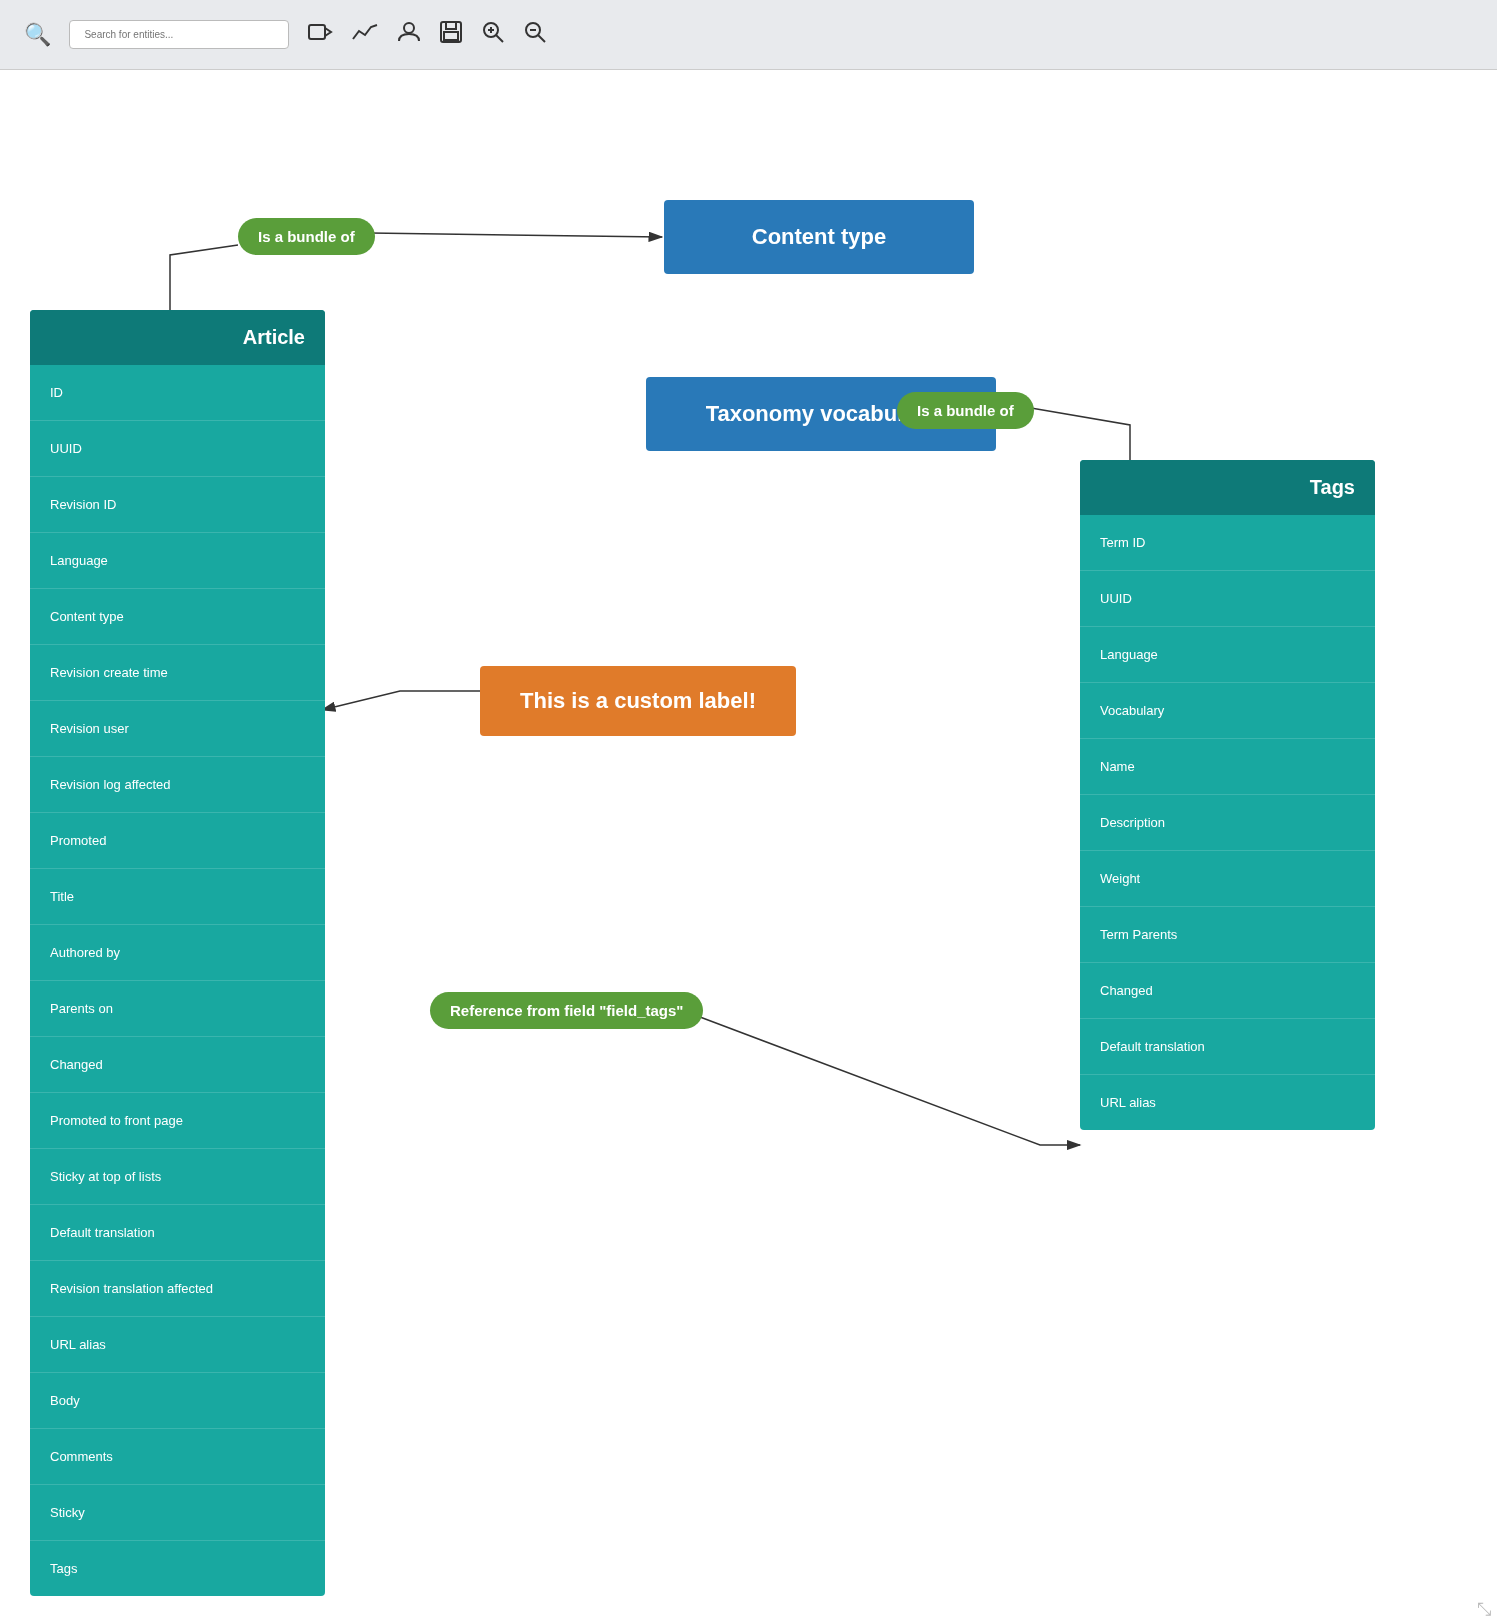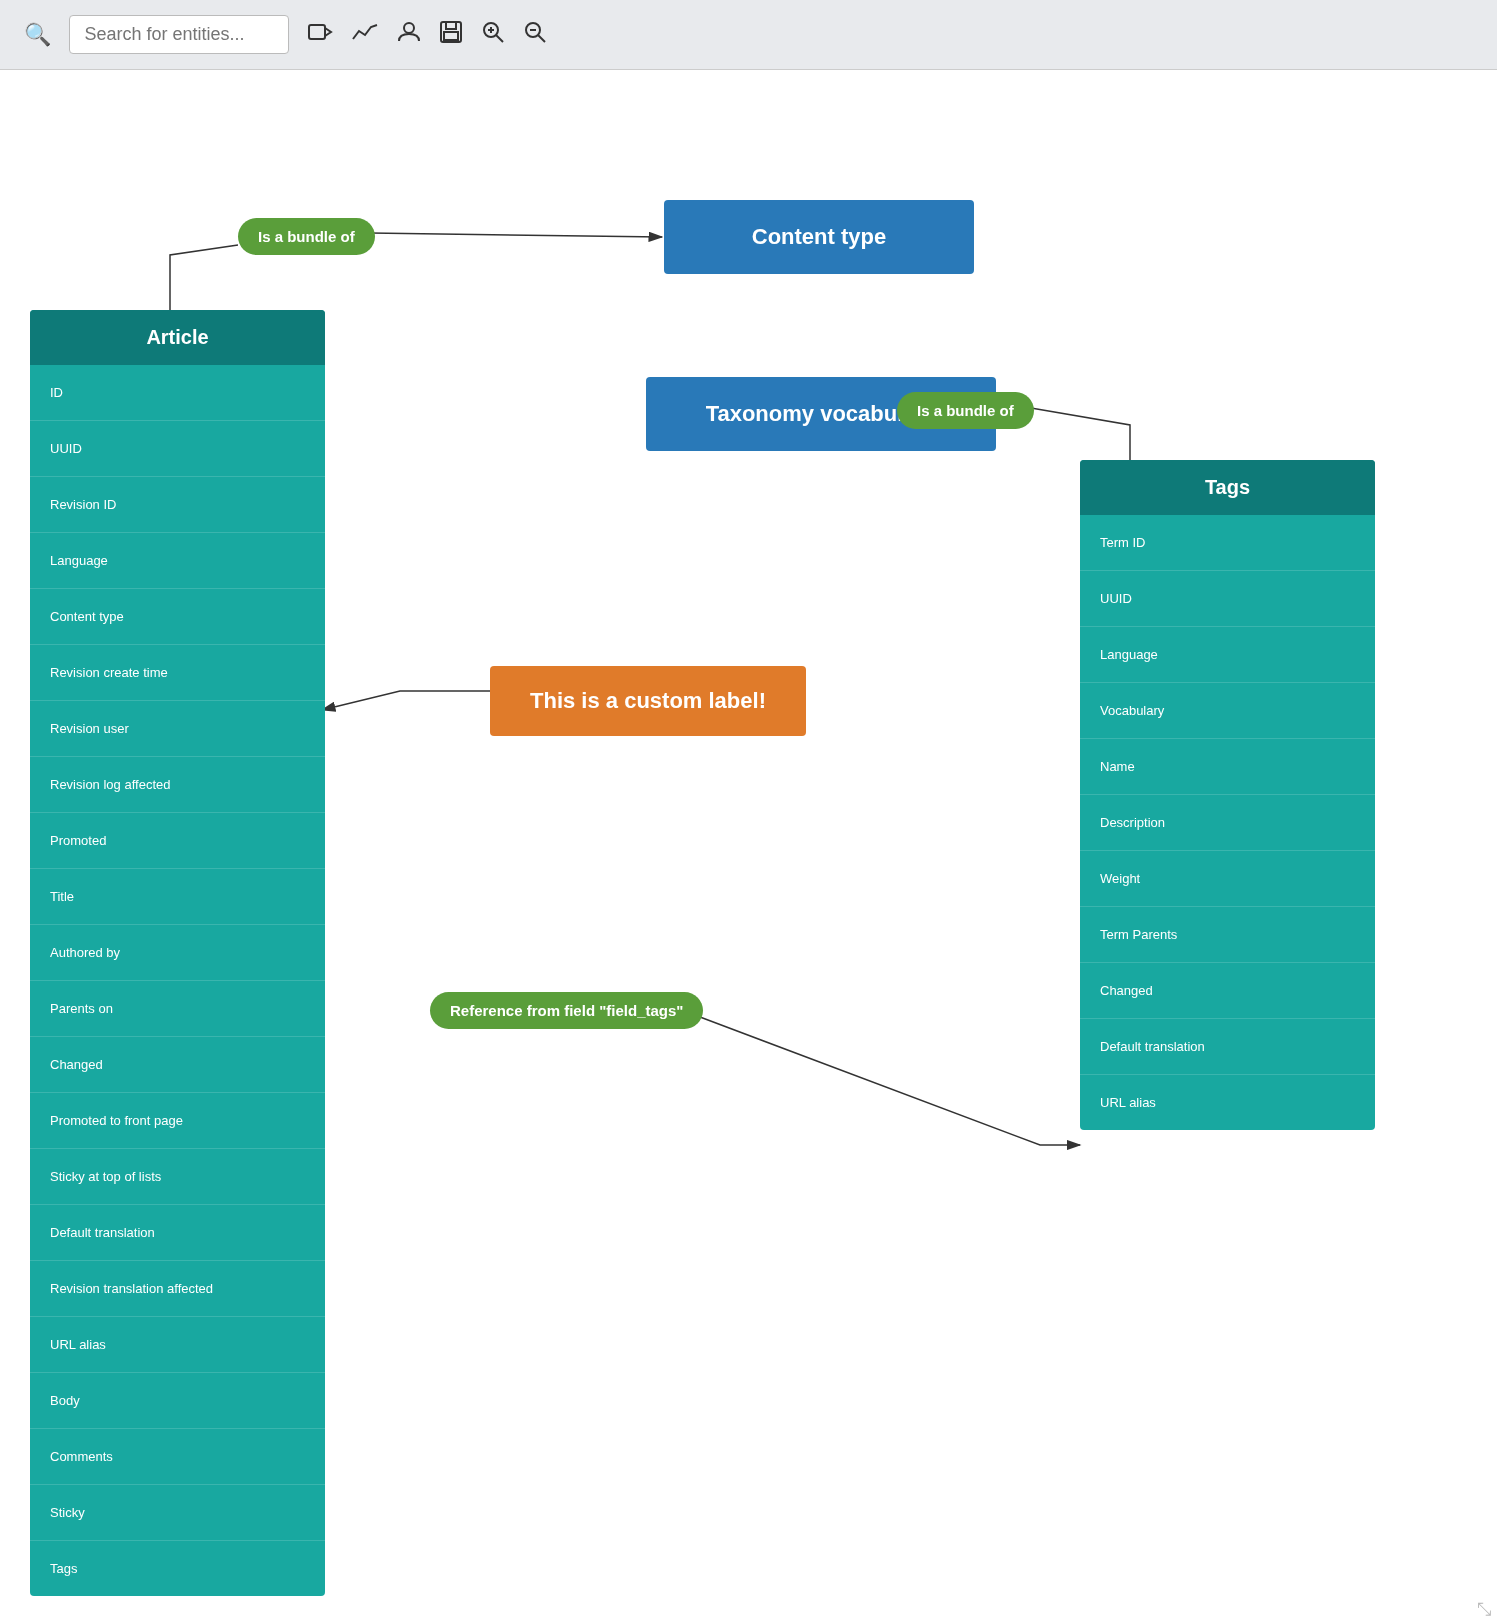--- a/index.html
+++ b/index.html
@@ -23,21 +23,21 @@
     }
     .toolbar-icon {
       font-size: 22px;
       cursor: pointer;
       color: #333;
     }
     .search-box {
       border: 1px solid #bbb;
       border-radius: 4px;
       padding: 8px 14px;
-      font-size: 18px;
+      font-size: 10px;
       width: 220px;
       background: white;
       color: #ec4899;
       outline: none;
     }
 
     
     .canvas {
       position: relative;
       width: 1497px;
@@ -79,21 +79,21 @@
       background: #18a8a0;
       border-radius: 4px;
       overflow: hidden;
     }
     .teal-entity .entity-header {
       background: #0e7a78;
       color: white;
       font-weight: bold;
       font-size: 20px;
       padding: 16px 20px;
-      text-align: center;
+      text-align: right;
     }
     .teal-entity .entity-field {
       color: white;
       font-size: 13px;
       padding: 20px 20px;
       border-bottom: 1px solid rgba(255,255,255,0.15);
     }
     .teal-entity .entity-field:last-child {
       border-bottom: none;
     }
@@ -260,21 +260,21 @@
   </div>
 
   <div class="green-label" style="left:238px; top:148px;">
     <span>Is a bundle of</span>
   </div>
 
   <div class="green-label" style="left:897px; top:322px;">
     <span>Is a bundle of</span>
   </div>
 
-  <div class="orange-label" style="left:490px; top:596px;">
+  <div class="orange-label" style="left:480px; top:596px;">
     <span>This is a custom label!</span>
   </div>
 
   <div class="green-label" style="left:430px; top:922px;">
     <span>Reference from field "field_tags"</span>
   </div>
 
   <div class="resize-handle" style="position:absolute; bottom:8px; right:8px; color:#bbb; font-size:18px;">⤡</div>
 
 </div>

